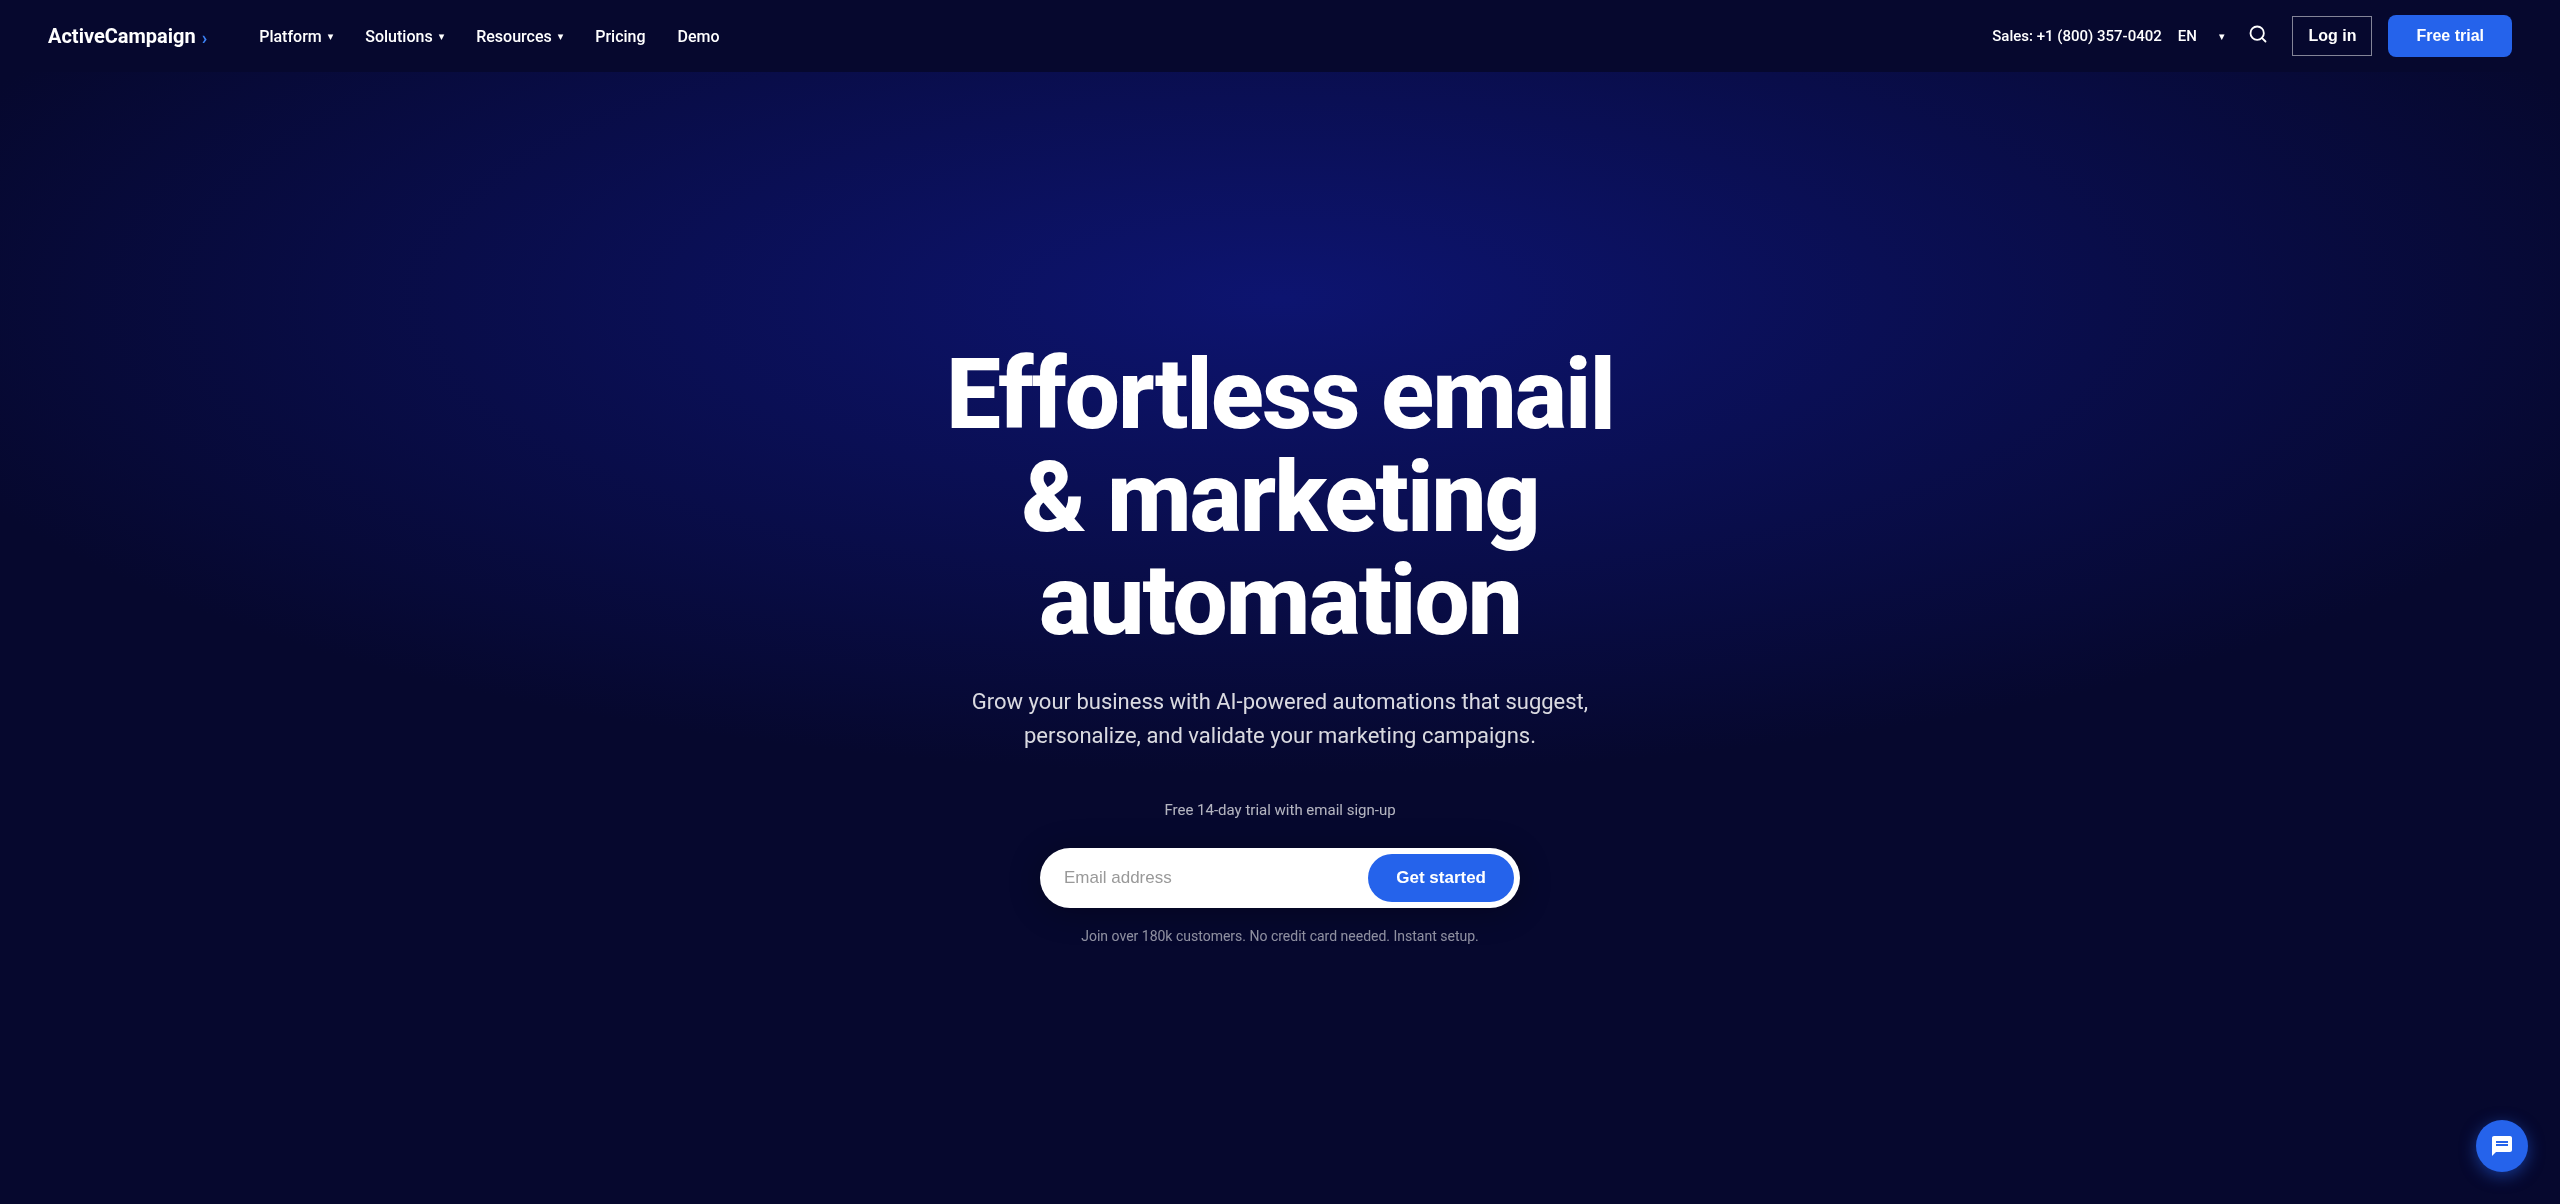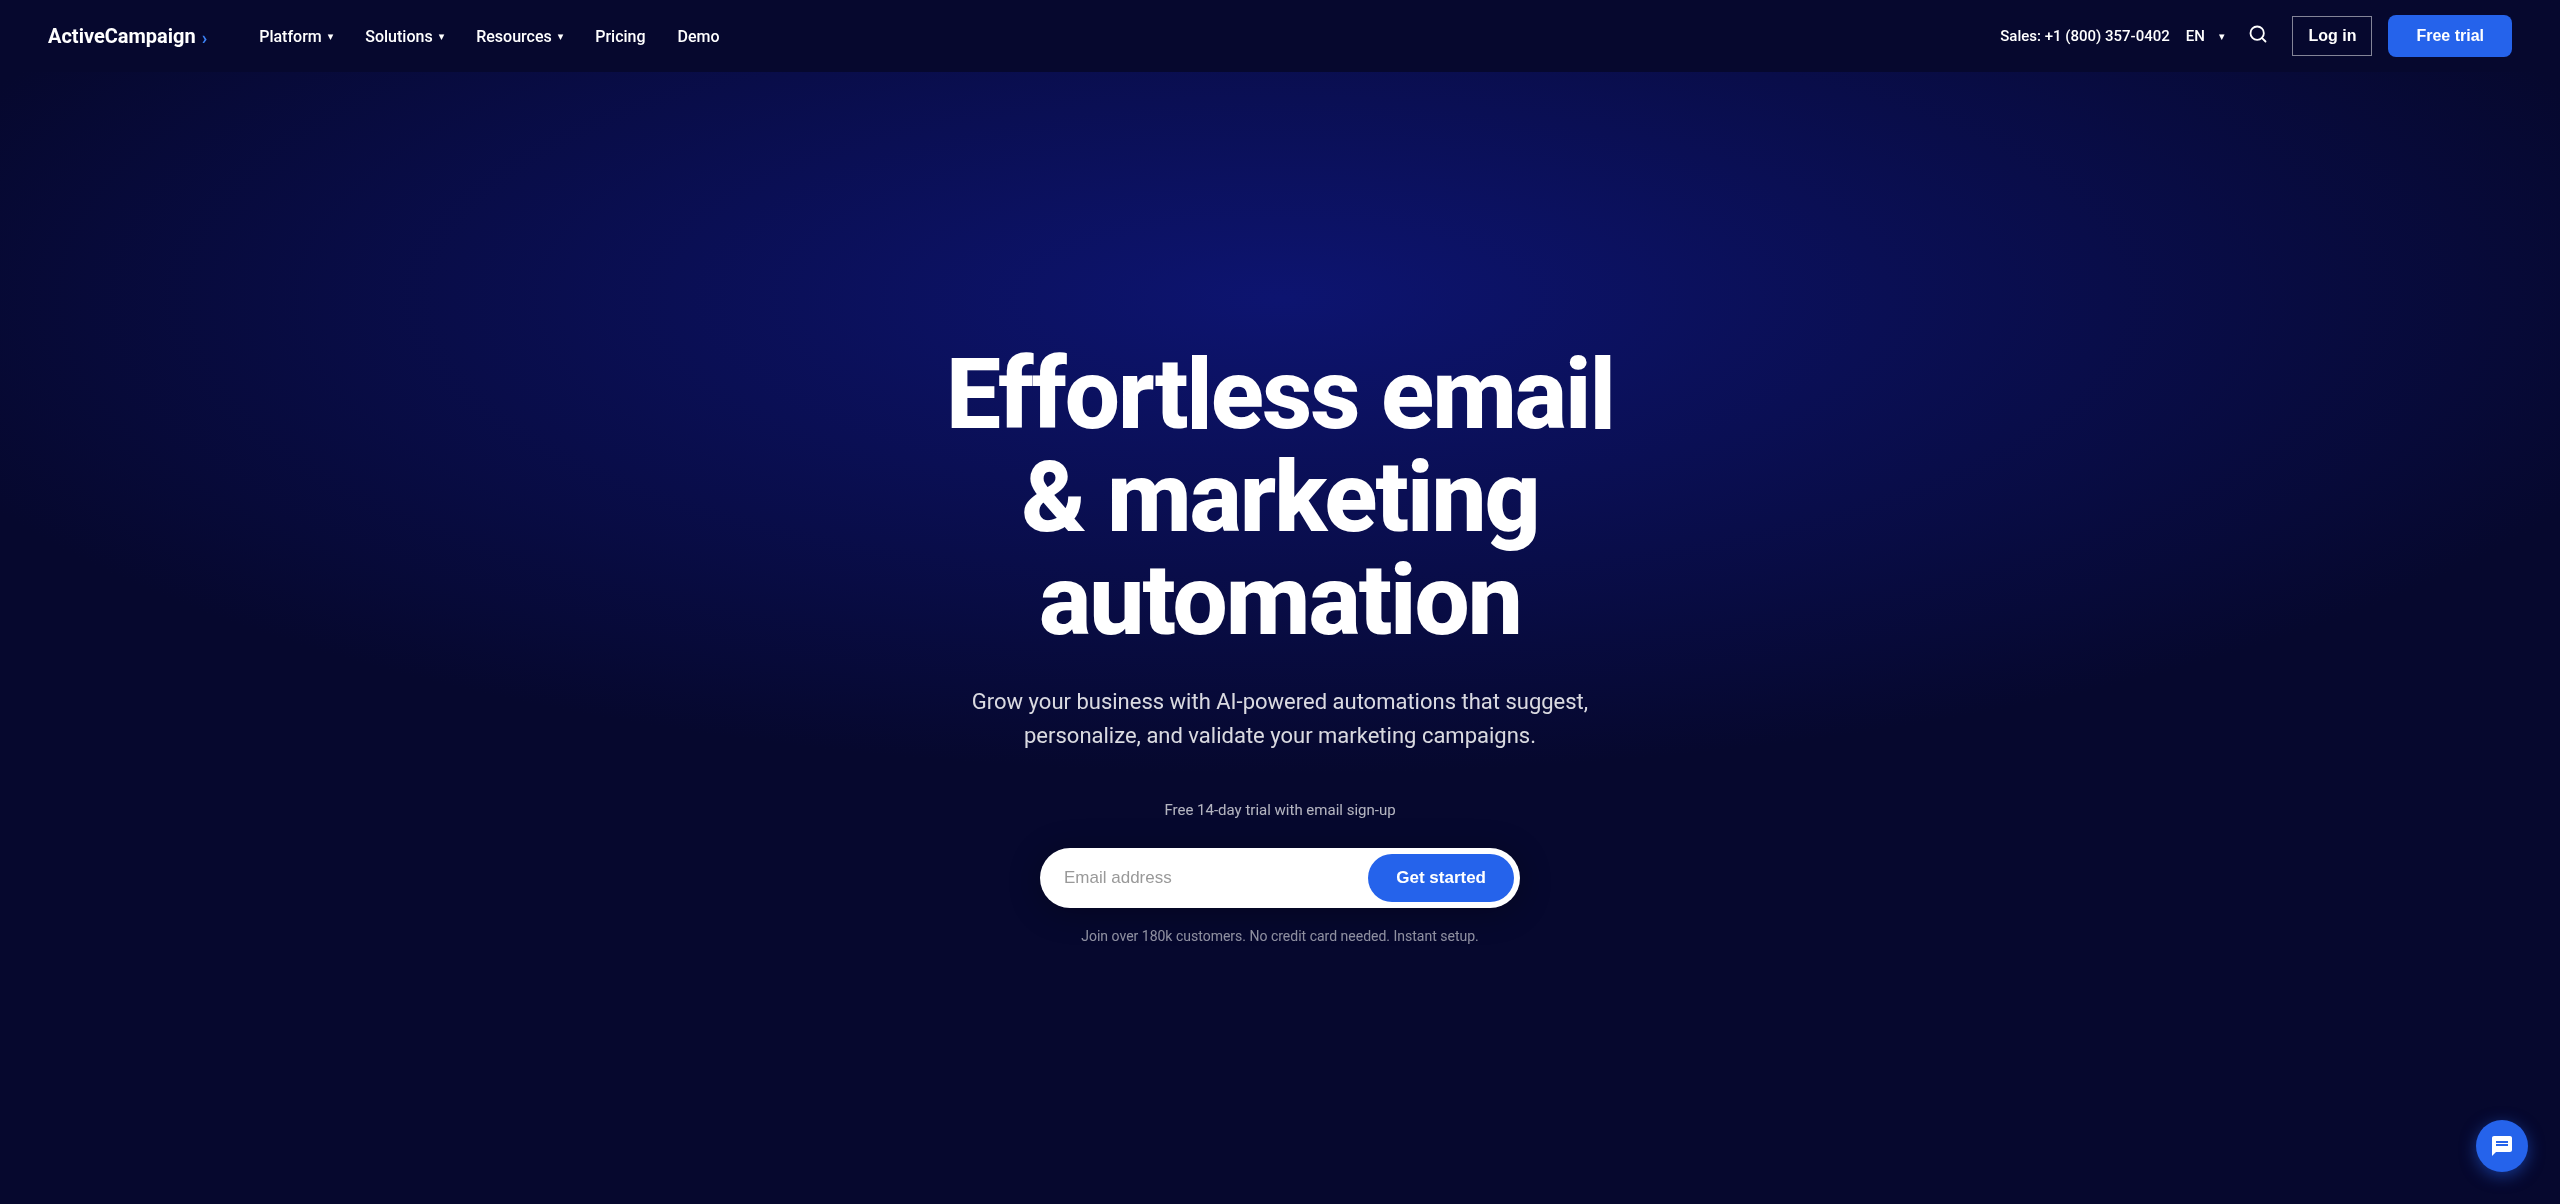--- a/index.html
+++ b/index.html
@@ -83,21 +83,21 @@
     .nav-sales {
       color: #ffffff;
       font-size: 15px;
       font-weight: 500;
       white-space: nowrap;
     }
 
     .nav-lang {
       display: flex;
       align-items: center;
-      gap: 12px;
+      gap: 20px;
       color: #ffffff;
       font-size: 15px;
       font-weight: 500;
       cursor: pointer;
     }
 
     .nav-search {
       color: #ffffff;
       cursor: pointer;
       font-size: 18px;

